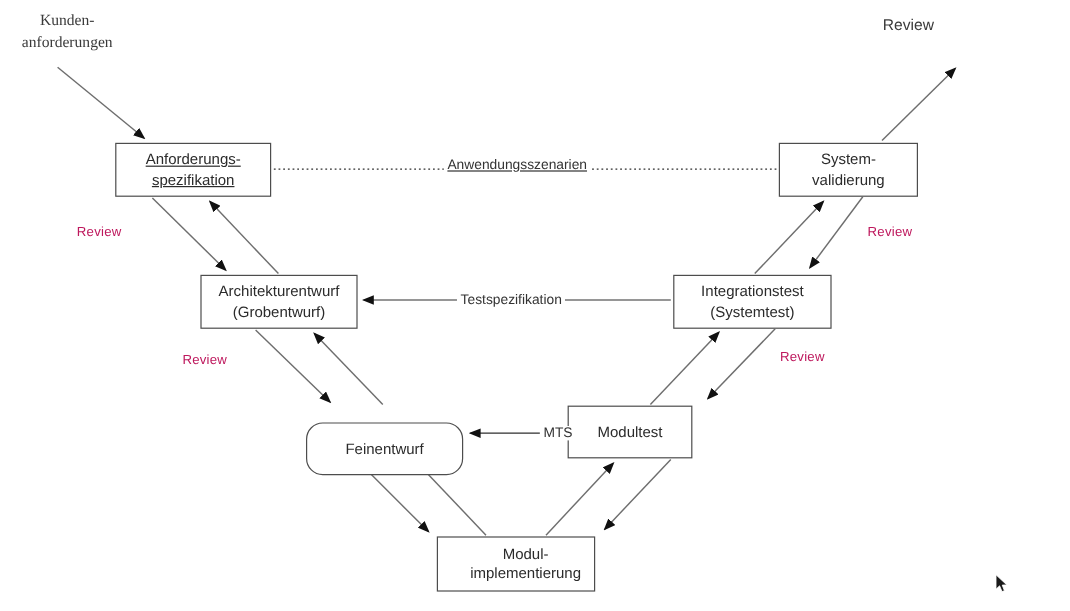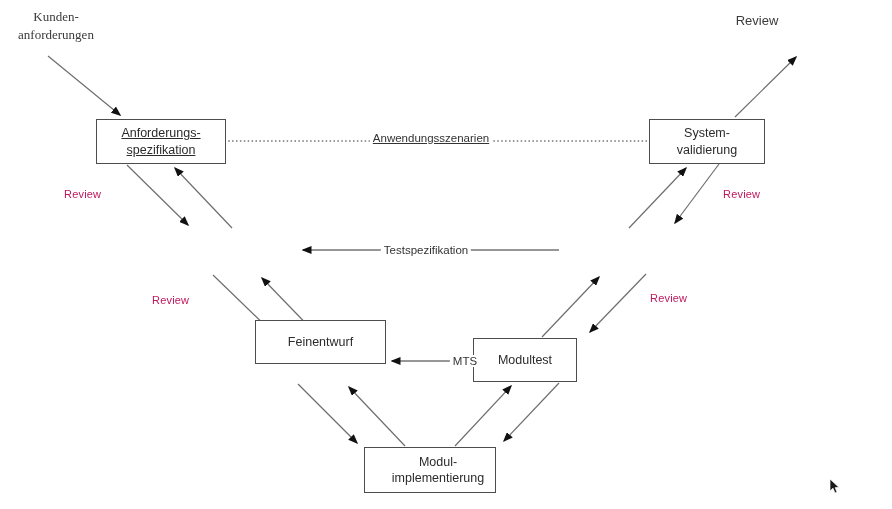--- a/index.html
+++ b/index.html
@@ -70,21 +70,29 @@
   </div>
 
   <div class="node" style="left:96px;top:119px;width:130px;height:45px;text-decoration:underline;">
     <span>Anforderungs-</span>
     <span>spezifikation</span>
   </div>
   <div class="node" style="left:649px;top:119px;width:116px;height:45px;">
     <span>System-</span>
     <span>validierung</span>
   </div>
-  <div class="node" style="left:255px;top:320px;width:131px;height:44px;">
+  <div class="node" style="left:167px;top:229px;width:131px;height:45px;">
+    <span>Architekturentwurf</span>
+    <span>(Grobentwurf)</span>
+  </div>
+  <div class="node" style="left:561px;top:229px;width:132px;height:45px;">
+    <span>Integrationstest</span>
+    <span>(Systemtest)</span>
+  </div>
+  <div class="node" style="left:255px;top:352px;width:131px;height:44px;border-radius:14px;">
     <span>Feinentwurf</span>
     <span></span>
   </div>
   <div class="node" style="left:473px;top:338px;width:104px;height:44px;">
     <span>Modultest</span>
     <span></span>
   </div>
   <div class="node" style="left:364px;top:447px;width:132px;height:46px;padding-left:16px;">
     <span>Modul-</span>
     <span>implementierung</span>

